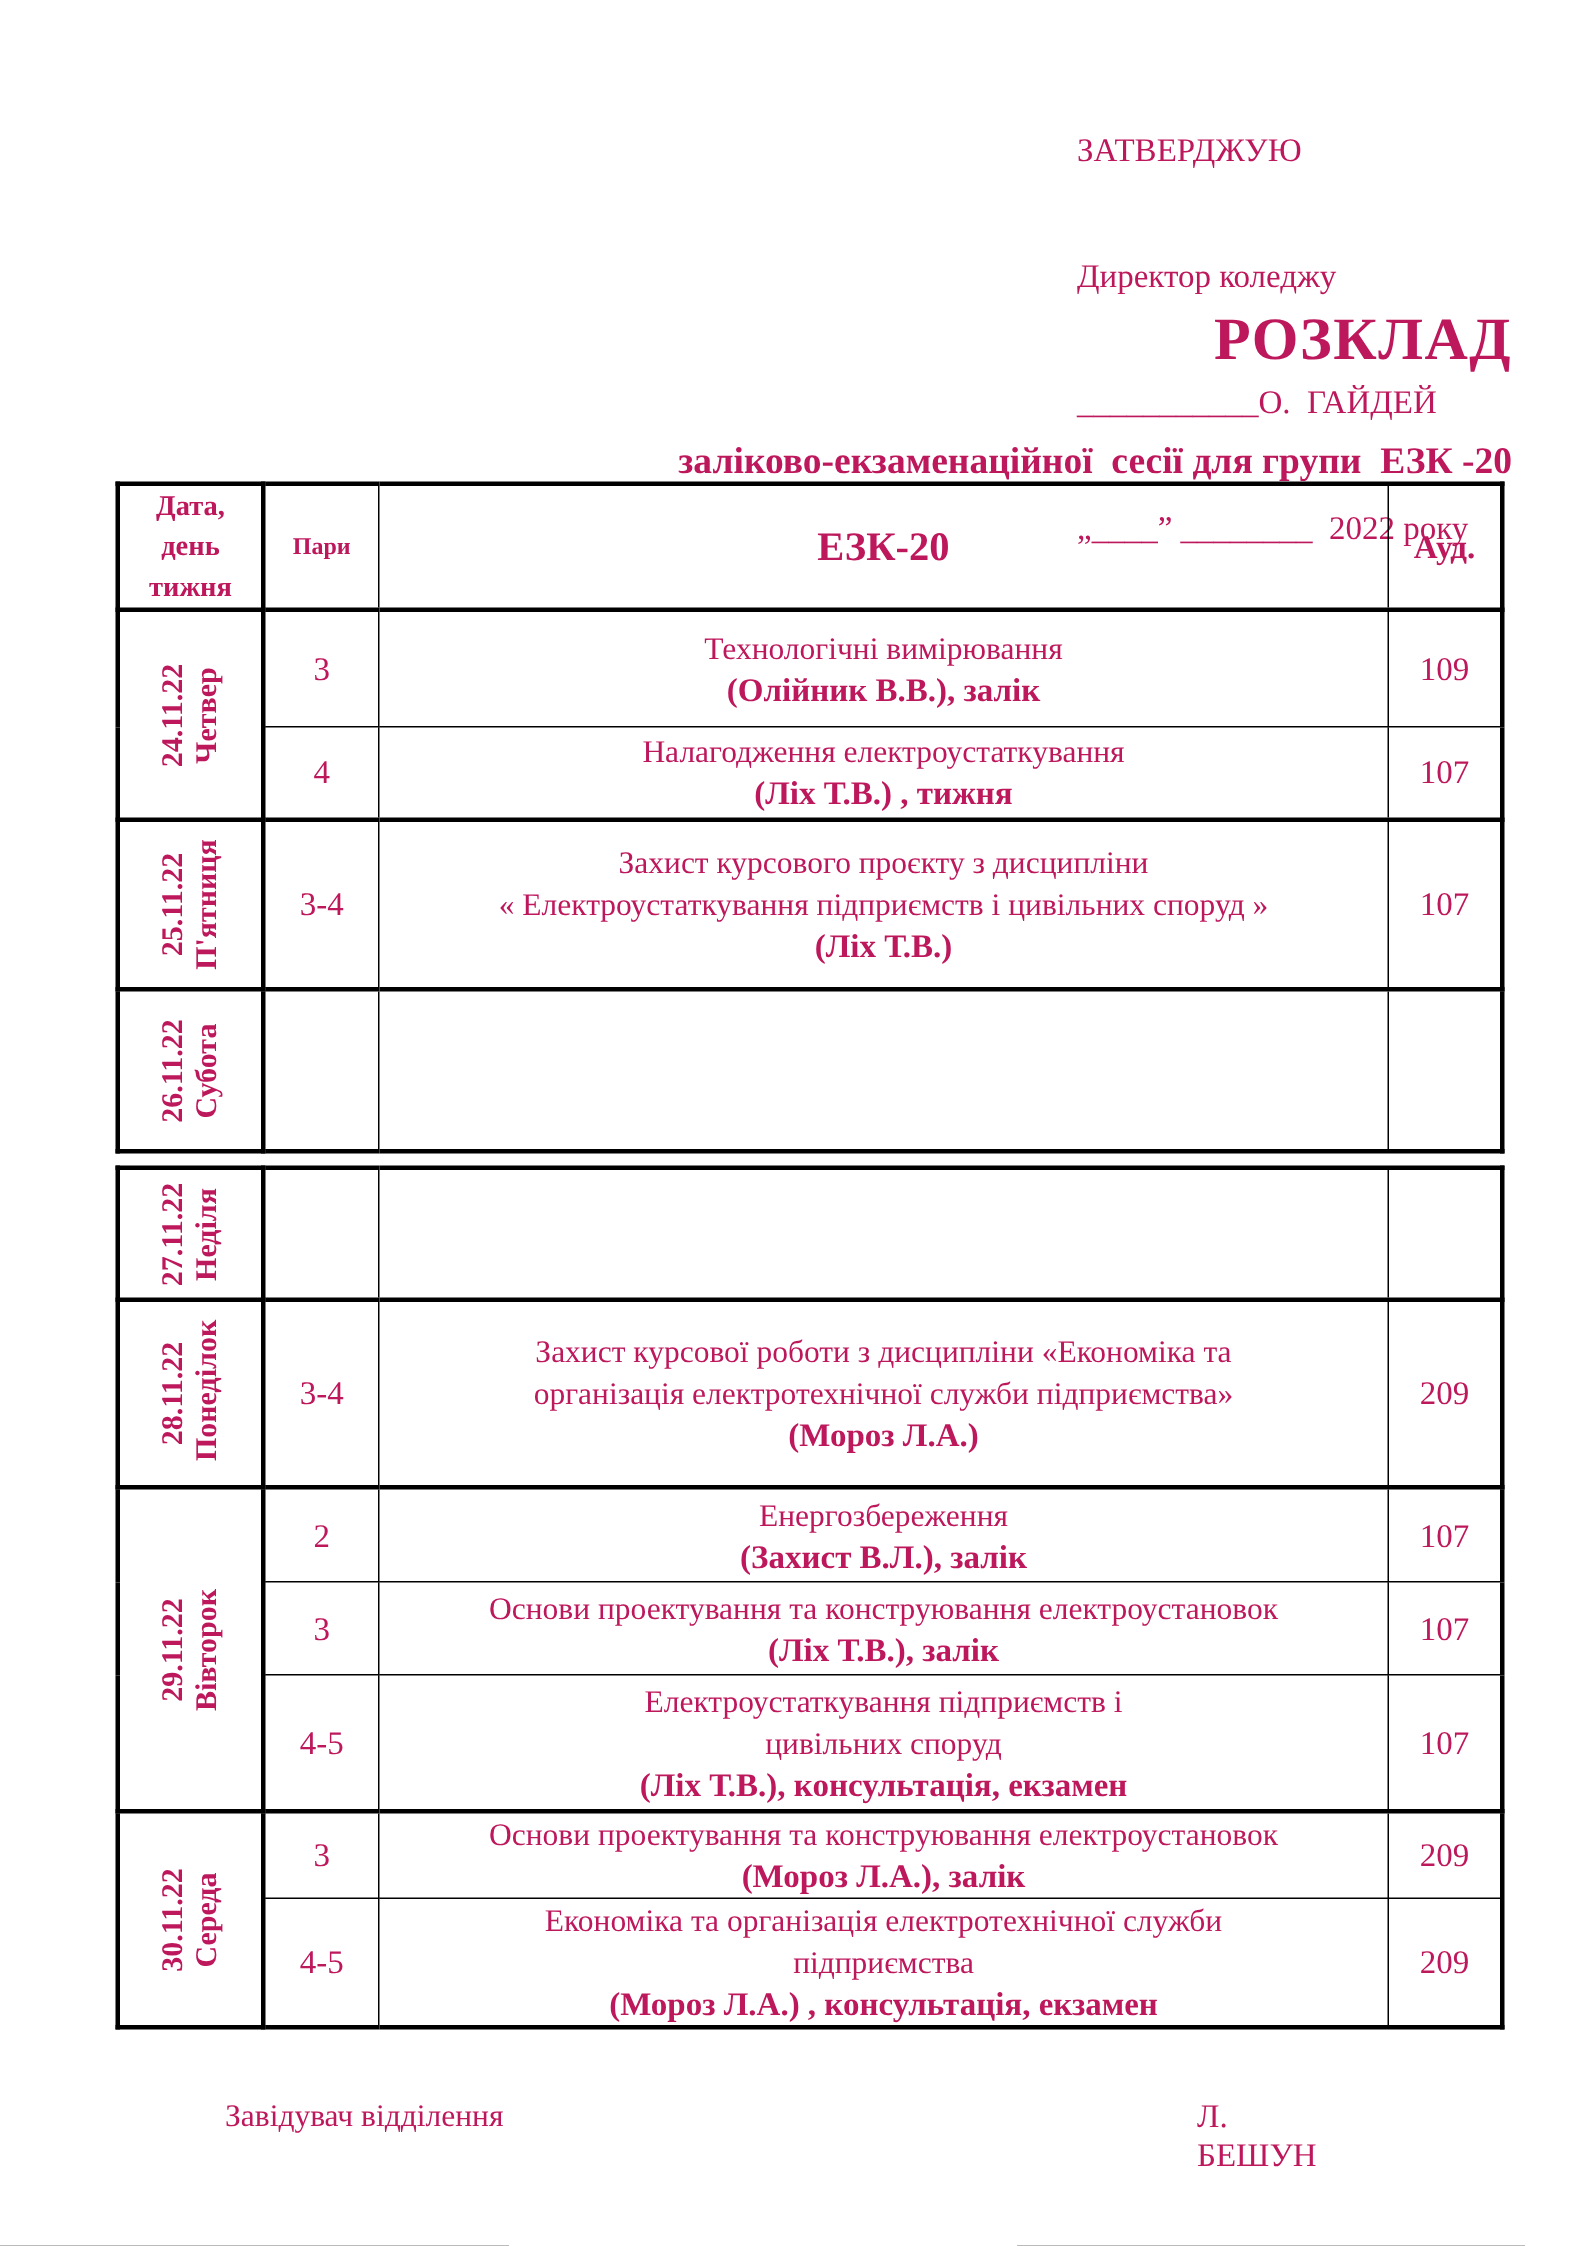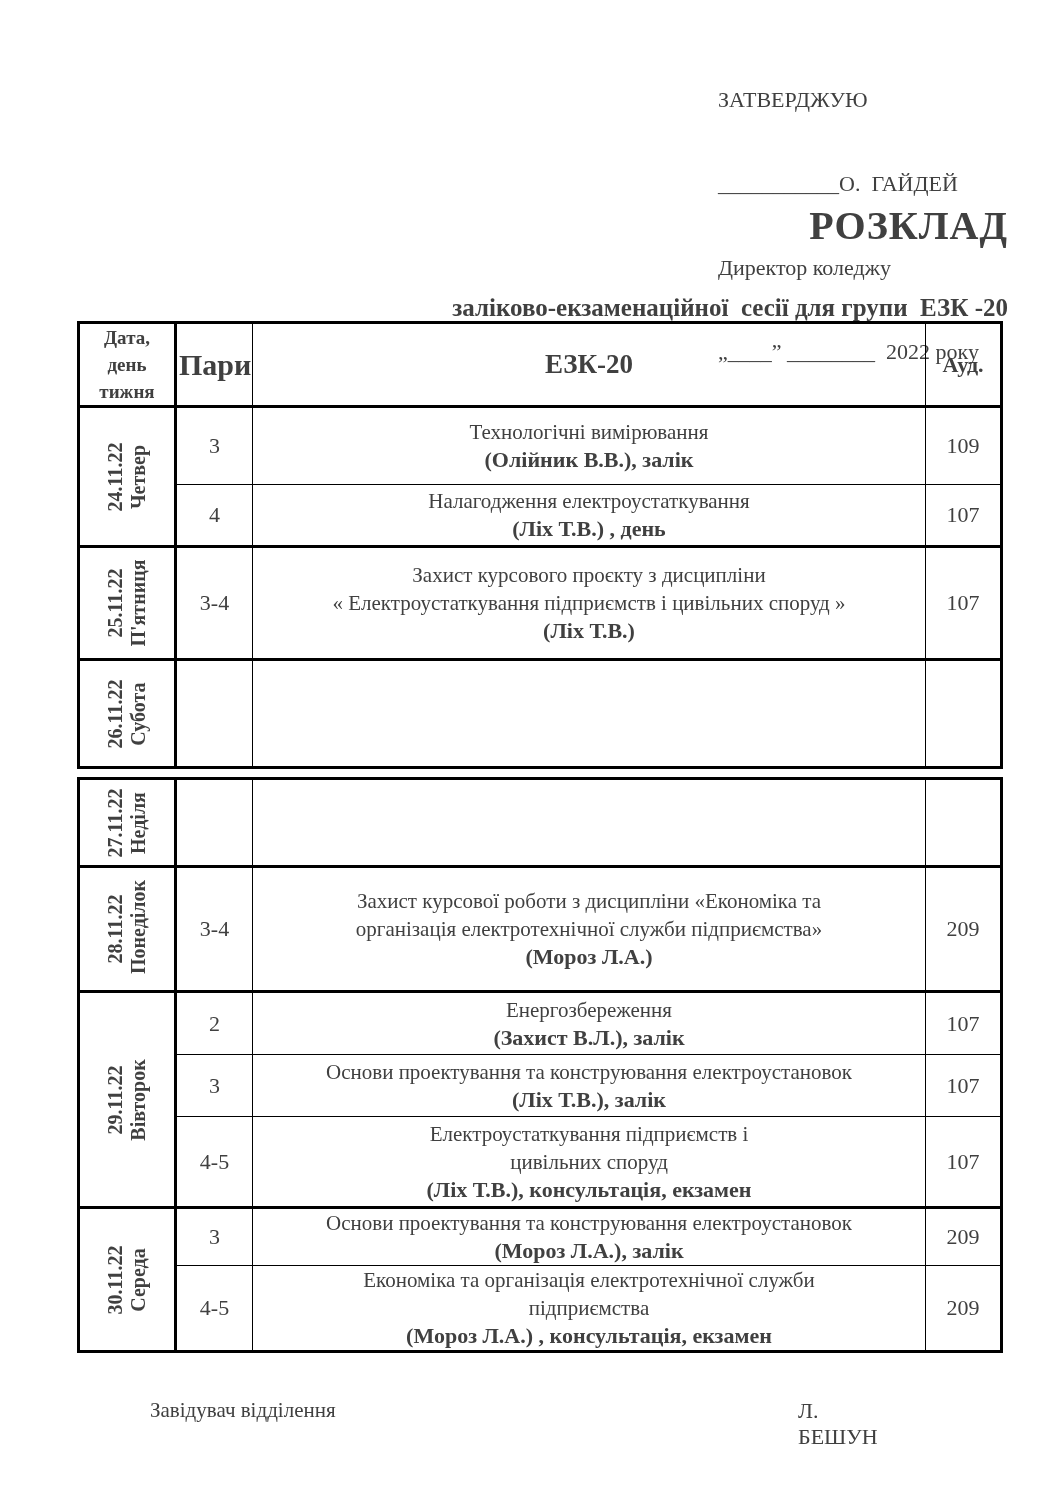--- a/index.html
+++ b/index.html
@@ -1,37 +1,37 @@
 <!DOCTYPE html>
 <html><head>
 <meta charset="utf-8">
 <style>
   html,body { margin:0; padding:0; background:#888; }
   .page {
     position:relative; width:1058px; height:1497px; margin:0 auto;
-    background:#ffffff; color:#404040;
+    background:#ffffff; color:#be185d;
     font-family:"Liberation Serif","DejaVu Serif",serif;
   }
   
   .approval { position:absolute; left:718px; top:30px; font-size:22px; line-height:28px; white-space:pre-wrap; }
   
   .titleblock { position:absolute; left:68px; top:166px; width:940px; text-align:right; white-space:pre-wrap; }
   .t-main { font-size:40px; font-weight:bold; letter-spacing:1px; }
   .t-sub  { font-size:25px; font-weight:bold; margin-top:9px; }
   .t-term { font-size:25px; font-weight:bold; margin-top:4px; }
   
   .schedule { position:absolute; left:77px; top:321px; width:925px; }
   table.sched { border-collapse:collapse; table-layout:fixed; width:923px;border-radius:29px; }
   .sched th, .sched td { border:1px solid #000; padding:0 2px; vertical-align:middle; text-align:center; }
   .tt { border-top:3px solid #000 !important; }
   .bt { border-bottom:3px solid #000 !important; }
   .lt { border-left:3px solid #000 !important; }
   .rt { border-right:3px solid #000 !important; }
   th.h-date  { font-size:19px; line-height:27px; white-space:pre-line; font-weight:bold; }
-  th.h-pairs { font-size:30px; font-weight:bold; }
+  th.h-pairs { font-size:16px; font-weight:bold; }
   th.h-group { font-size:27px; font-weight:bold;margin-left:40px; }
   th.h-room  { font-size:22px; font-weight:bold; }
   .day-cell .rot {
     transform:rotate(-90deg); font-weight:bold; font-size:20px;
     line-height:23px; white-space:nowrap; text-align:center;
   }
   .pair-cell { font-size:22px; }
   .subject-cell { font-size:21px; line-height:28px; }
   .sline.bold { font-weight:bold; font-size:22px; }
   .room-cell { font-size:22px;margin-top:20px; }
@@ -41,22 +41,22 @@
   .f-left  { position:absolute; left:150px; font-size:21px; }
   .f-right { position:absolute; left:798px; font-size:22px; }
 </style>
 </head>
 <body>
 
 <div class="page">
 
   <div class="approval">
     <div>ЗАТВЕРДЖУЮ</div>
+    <div>Директор коледжу</div>
     <div><span>___________</span><span>О.  ГАЙДЕЙ</span></div>
-    <div>Директор коледжу</div>
     <div>„____” ________  2022 року</div>
   </div>
 
   <div class="titleblock">
     <div class="t-main">РОЗКЛАД</div>
     <div class="t-sub">заліково-екзаменаційної  сесії для групи  ЕЗК -20</div>
   </div>
 
   <div id="schedule" class="schedule">
       <table class="sched">
@@ -88,21 +88,21 @@
             <td class="subject-cell tt">
               <div class="sline">Технологічні вимірювання</div>
               <div class="sline bold">(Олійник В.В.), залік</div>
             </td>
             <td class="room-cell rt tt">109</td>
           </tr>
           <tr style="height: 62px;">
             <td class="pair-cell bt">4</td>
             <td class="subject-cell bt">
               <div class="sline">Налагодження електроустаткування</div>
-              <div class="sline bold">(Ліх Т.В.) , день</div>
+              <div class="sline bold">(Ліх Т.В.) , тижня</div>
             </td>
             <td class="room-cell rt bt">107</td>
           </tr>
           <tr style="height: 113px;">
             <td class="day-cell lt rt tt bt" rowspan="1">
               <div class="rot">
                 <div>25.11.22</div>
                 <div>П'ятниця</div>
               </div>
             </td>

